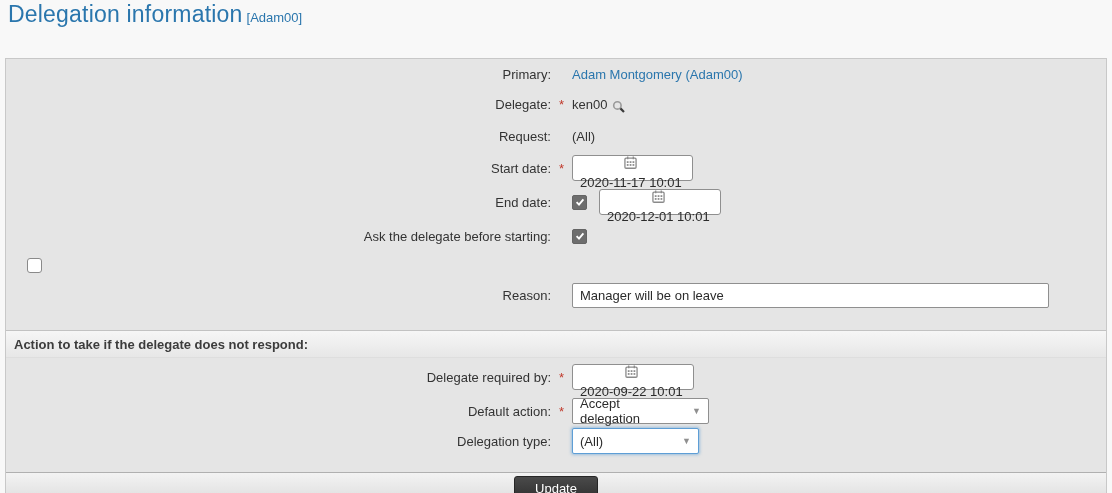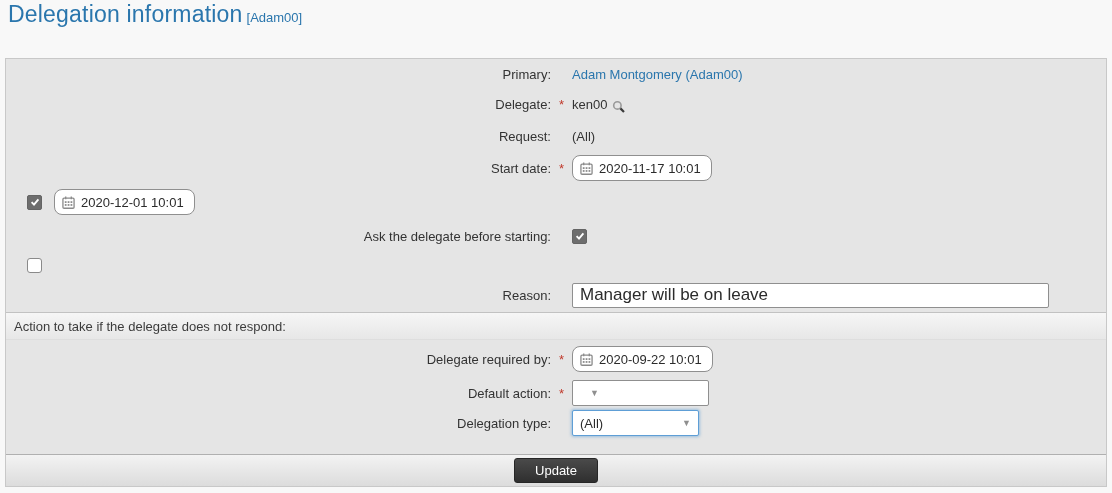--- a/index.html
+++ b/index.html
@@ -30,68 +30,68 @@
   .ctl { flex:1; display:flex; align-items:center; }
 
   .link { color:#2a76ad; text-decoration:none; cursor:pointer; }
   .plain-value { color:#333; }
   .delegate-name { margin-right:5px; }
   .search-icon { display:inline-flex; margin-top:4px; cursor:pointer; }
 
   
   .datebox {
     display:inline-flex; align-items:center; gap:6px;
-    border:1px solid #8f8f8f; border-radius:8px;
+    border:1px solid #8f8f8f; border-radius:3px;
     height:26px; box-sizing:border-box;
-    padding:0 10px 0 7px; background:#fff; cursor:text;
+    padding:0 10px 0 7px; background:#fff; cursor:text;flex-direction:column;
   }
   .datebox .dtext { color:#2b2b2b; white-space:nowrap; }
   .cal-icon { display:inline-flex; }
 
   
   .cb {
     width:15px; height:15px; box-sizing:border-box;
     display:inline-flex; align-items:center; justify-content:center;
     cursor:pointer; flex:0 0 auto;
   }
   .cb.checked { background:#6d6d6d; border:1px solid #646464; border-radius:2px; }
   .cb.unchecked { background:#fff; border:1px solid #8a8a8a; border-radius:3px; }
   .cb-gap { margin-right:12px; }
 
   
   .text-input {
     width:477px; height:25px; box-sizing:border-box;
     border:1px solid #8f8f8f; border-radius:2px;
     padding:0 7px; font-family:"Liberation Sans", sans-serif;
-    font-size:17px; color:#2b2b2b; background:#fff; outline:none;
+    font-size:13px; color:#2b2b2b; background:#fff; outline:none;
   }
 
   
   .selbox {
     display:inline-flex; align-items:center; justify-content:space-between;
     border:1px solid #8f8f8f; border-radius:2px;
     height:26px; box-sizing:border-box; padding:0 7px;
     background:#fff; cursor:pointer;
   }
   .selbox .sel-text { color:#2b2b2b; }
   .sel-arrow { color:#8f8f8f; font-size:9px; margin-left:10px; }
   .w137 { width:137px; }
   .w127 { width:127px; }
   .focused {
     border:1px solid #5e9ed6;
     box-shadow:0 0 3px 1px rgba(94,158,214,0.55);
   }
 
   
   .section-band {
-    height:26px; margin-top:1px;
+    height:26px; margin-top:19px;
     border-top:1px solid #c2c2c2; border-bottom:1px solid #dedede;
     background:linear-gradient(#f6f6f6,#e7e7e7);
     display:flex; align-items:center; padding-left:8px;
-    font-weight:normal; color:#3c3c3c;
+    font-weight:bold; color:#3c3c3c;
   }
 
   .spacer16 { height:16px; }
 
   
   .footer-bar {
     height:31px; border-top:1px solid #b0b0b0;
     background:linear-gradient(#f3f3f3,#dcdcdc);
     display:flex; align-items:center; justify-content:center;
   }
@@ -160,20 +160,21 @@
                 <rect x="9.2" y="8.7" width="1.9" height="1.9"></rect>
             </g>
           </svg>
         </span>
         <span class="dtext">2020-11-17 10:01</span>
       </div>
     </div>
   </div>
 
   <div class="frow h38">
+    <div class="lbl">End date:</div>
     <div class="req"></div>
     <div class="ctl">
       <span class="cb checked cb-gap">
         <svg width="10" height="10" viewBox="0 0 10 10">
             <path d="M1.6 5.2 L4 7.6 L8.4 2.4" stroke="#fff" stroke-width="1.9" fill="none"></path>
           </svg>
       </span>
       <div class="datebox">
         <span class="cal-icon">
           <svg width="13" height="13" viewBox="0 0 14 14">
@@ -247,20 +248,21 @@
         <span class="dtext">2020-09-22 10:01</span>
       </div>
     </div>
   </div>
 
   <div class="frow h30">
     <div class="lbl">Default action:</div>
     <div class="req">*</div>
     <div class="ctl">
       <div class="selbox w137">
+        <span class="sel-text">Accept delegation</span>
         <span class="sel-arrow">▼</span>
       </div>
     </div>
   </div>
 
   <div class="frow h30">
     <div class="lbl">Delegation type:</div>
     <div class="req"></div>
     <div class="ctl">
       <div class="selbox w127 focused">

